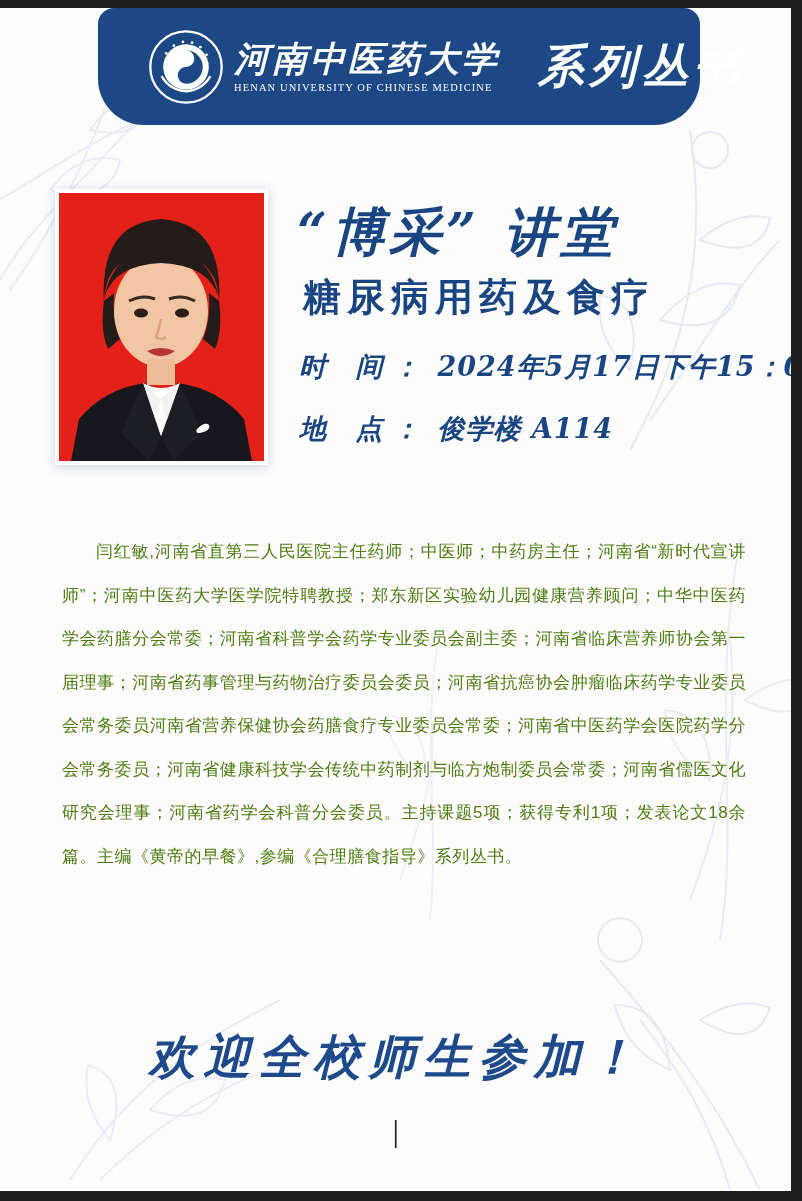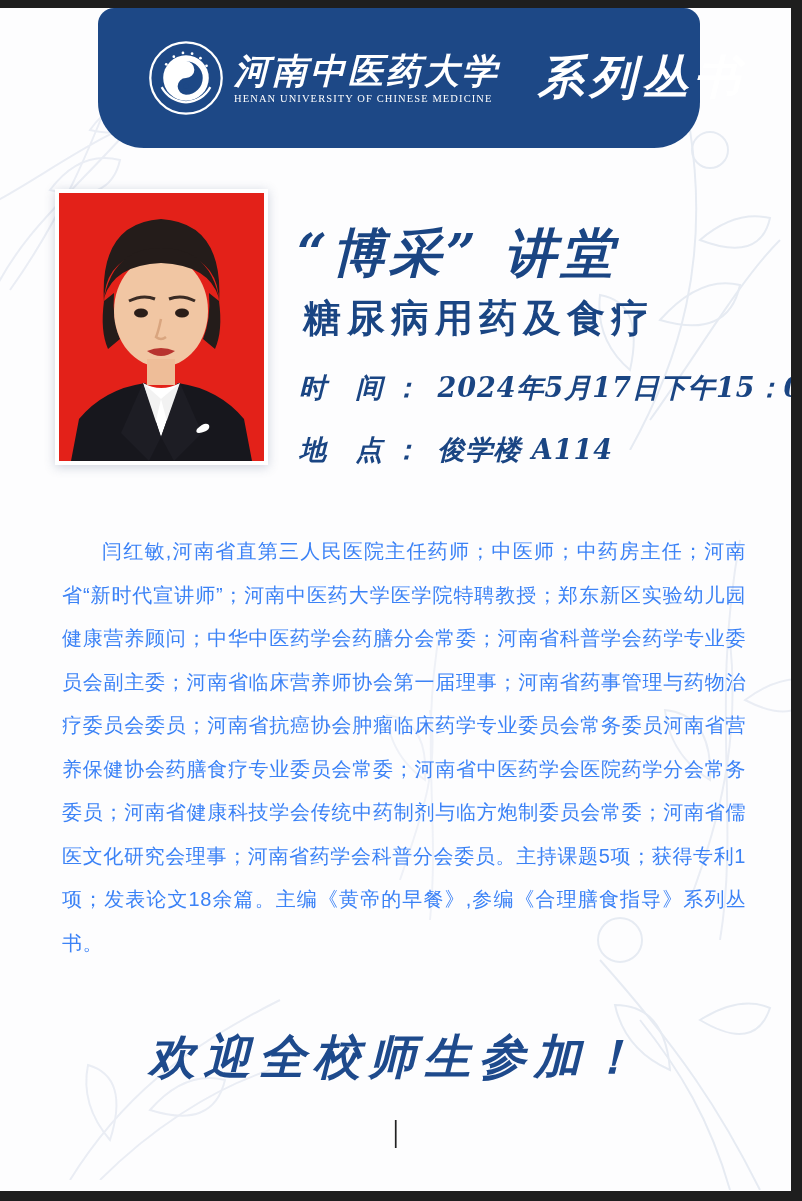--- a/index.html
+++ b/index.html
@@ -19,21 +19,21 @@
   .poster { position: absolute; inset: 0; background: #fdfdfe; }
 
   
   .deco { position: absolute; z-index: 0; opacity: 0.85; }
   .deco svg { display: block; }
 
   .layer { position: absolute; inset: 0; z-index: 2; }
 
   
   .banner {
-    position: absolute; left: 98px; top: 8px; width: 602px; height: 140px;
+    position: absolute; left: 98px; top: 8px; width: 602px; height: 117px;
     background: #1d4886;
     border-radius: 16px 16px 46px 46px;
     display: flex; align-items: center; justify-content: flex-start;
     padding-left: 50px;
   }
   .seal { width: 76px; height: 76px; flex: 0 0 auto; }
   .uni-block { margin-left: 10px; display: flex; flex-direction: column; }
   .uni-cn {
     color: #ffffff; font-size: 35px; font-weight: bold; font-style: italic;
     font-family: "DejaVu Serif", serif; letter-spacing: 3px; line-height: 1.1;
@@ -54,21 +54,21 @@
     position: absolute; left: 55px; top: 189px; width: 213px; height: 276px;
     background: #ffffff; padding: 4px;
     box-shadow: 0 2px 10px rgba(60,80,120,0.25);
   }
   .photo svg { display: block; width: 100%; height: 100%; }
 
   
   .hero { position: absolute; left: 297px; top: 198px; width: 480px; }
   .hero-title {
     color: #1a4583; font-size: 52px; font-weight: bold; font-style: italic;
-    font-family: "DejaVu Serif", serif; letter-spacing: 5px; white-space: nowrap; margin-top: 21px;
+    font-family: "DejaVu Serif", serif; letter-spacing: 5px; white-space: nowrap;
   }
   .hero-subtitle {
     color: #1a4583; font-size: 38px; font-weight: bold;
     font-family: "DejaVu Serif", serif; letter-spacing: 6px; margin-top: 4px;
     margin-left: 6px; white-space: nowrap;
   }
   .hero-row {
     color: #1a4583; font-size: 27px; font-weight: bold; font-style: italic;
     font-family: "DejaVu Serif", serif; margin-top: 26px; margin-left: 2px;
     letter-spacing: 1px; white-space: nowrap;
@@ -78,21 +78,21 @@
   
   .speaker-line {
     position: absolute; left: 55px; top: 477px;
     color: #1a4583; font-size: 34px; font-weight: bold; font-style: italic;
     font-family: "DejaVu Serif", serif; letter-spacing: 3px; white-space: nowrap;
   }
 
   
   .bio {
     position: absolute; left: 62px; top: 530px; width: 684px;
-    color: #3b82f6; font-size: 20px; line-height: 43.5px;
+    color: #4d7c0f; font-size: 17px; line-height: 43.5px;
     text-align: justify; text-indent: 2em;
     font-family: "Liberation Sans", sans-serif;
     letter-spacing: 0.5px;
   }
 
   
   .welcome {
     position: absolute; left: 0; top: 1026px; width: 792px;
     text-align: center;
     color: #1e4a8c; font-size: 47px; font-weight: bold; font-style: italic;

